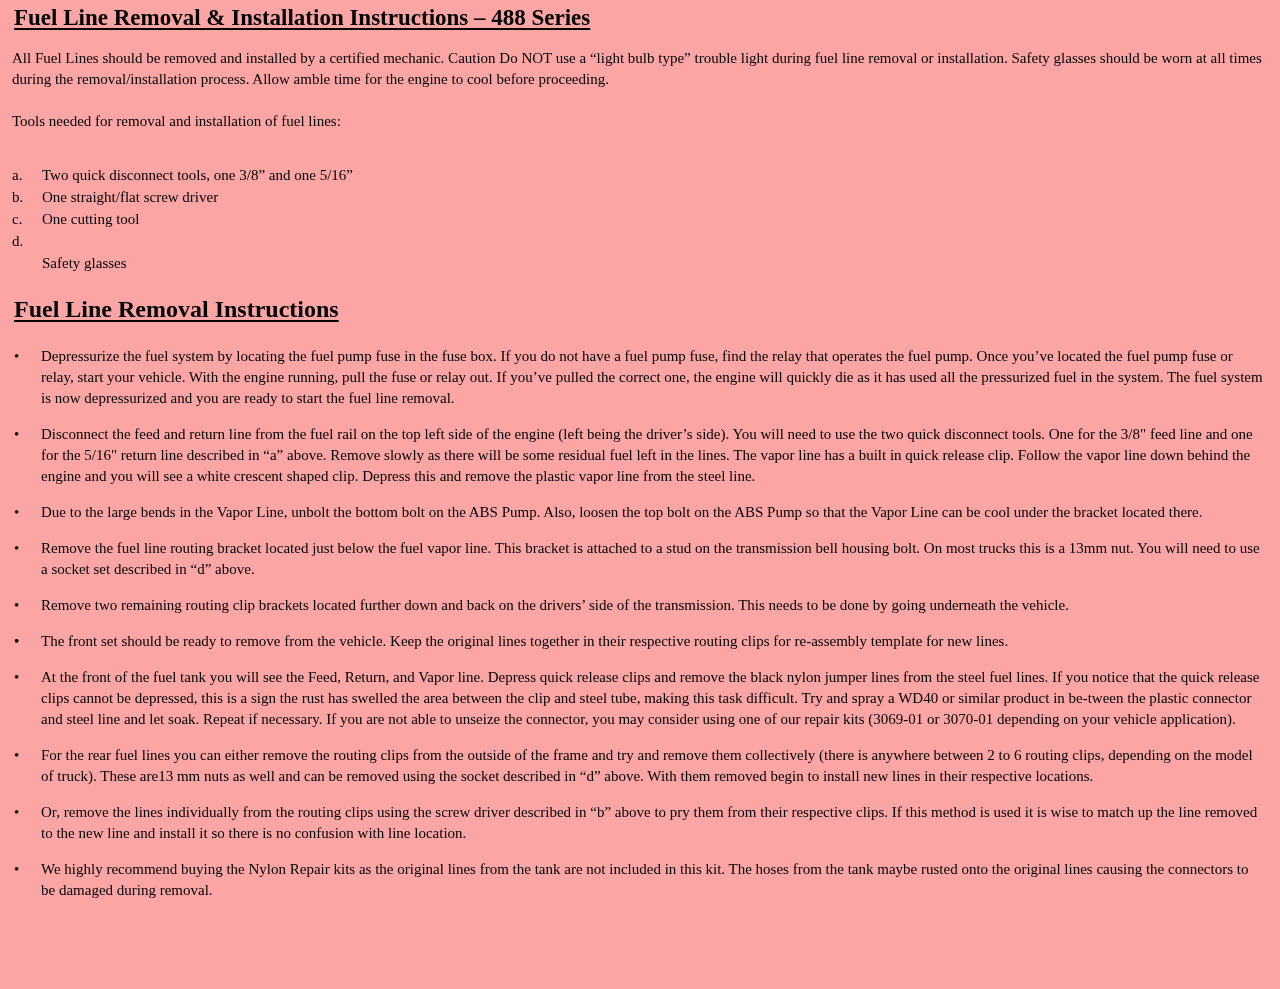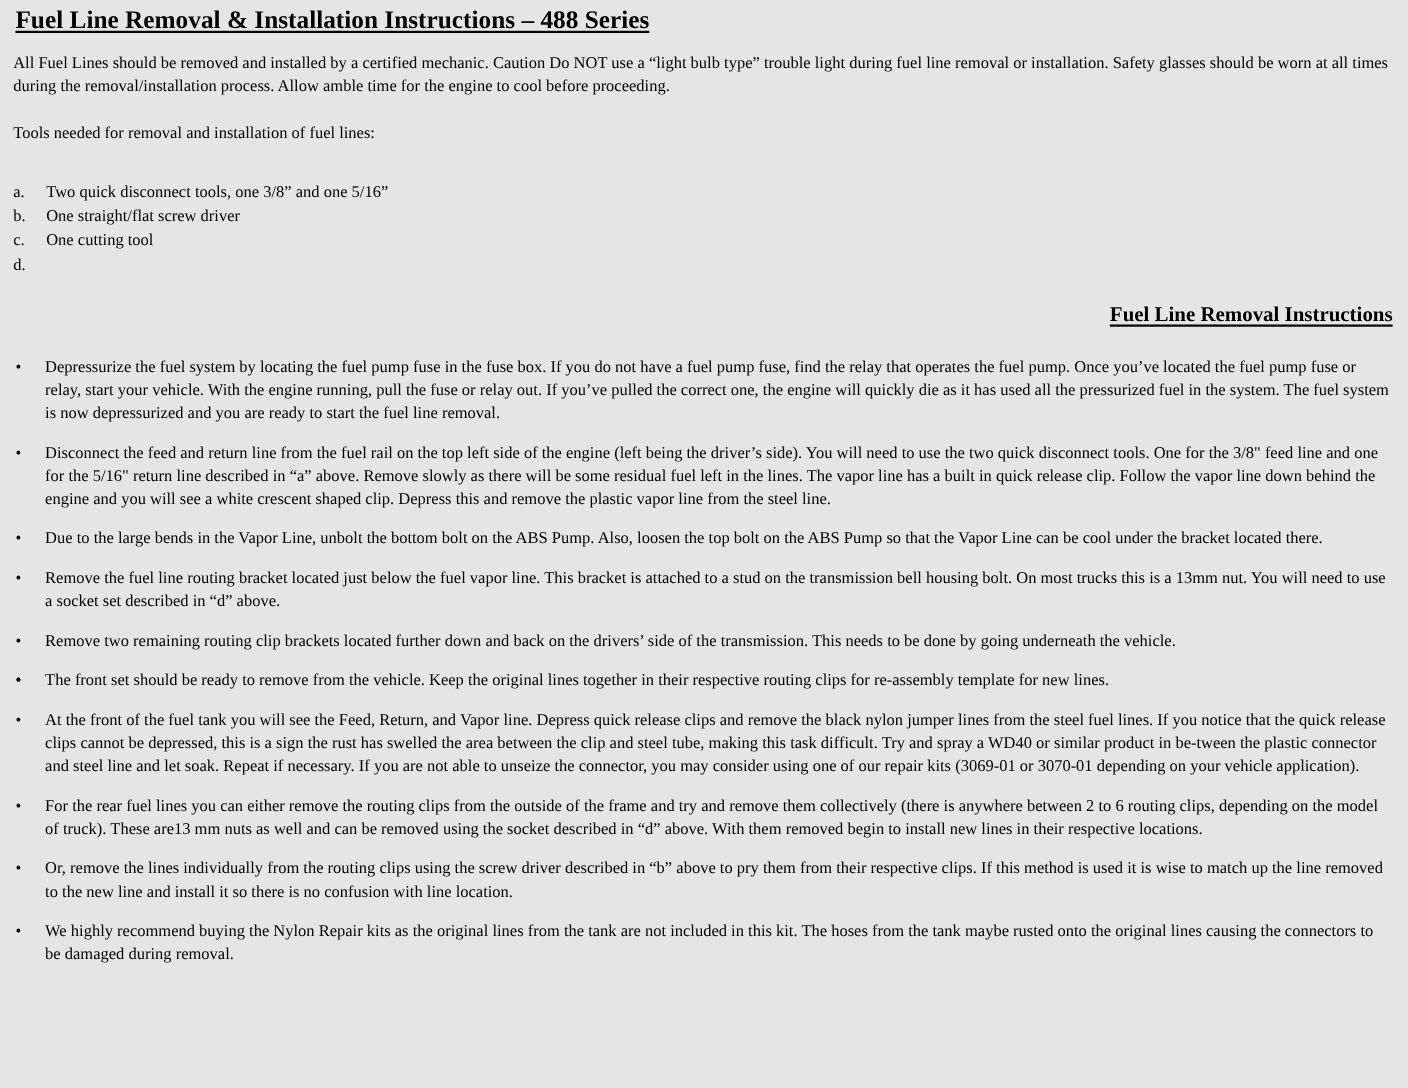--- a/index.html
+++ b/index.html
@@ -9,21 +9,21 @@
     color: #000000;
   }
   .page {
     width: 1280px;
     min-height: 989px;
     box-sizing: border-box;
     padding: 4px 14px 20px 12px;
     font-family: "Liberation Serif", "DejaVu Serif", serif;
     font-size: 15px;
     line-height: 21px;
-    background: #e5e5e5;
+    background: #fca5a5;
   }
   .doc-title {
     font-size: 23px;
     line-height: 28px;
     font-weight: bold;
     text-decoration: underline;
     text-decoration-thickness: 2px;
     text-underline-offset: 3px;
     margin: 0 0 16px 2px;
   }
@@ -43,28 +43,27 @@
   }
   .tool-marker {
     width: 30px;
     flex: 0 0 30px;
   }
   .tool-extra {
     padding-left: 30px;
     line-height: 22px;
   }
   .section-heading {
-    font-size: 19px;
+    font-size: 24px;
     line-height: 26px;
     font-weight: bold;
     text-decoration: underline;
     text-decoration-thickness: 2px;
     text-underline-offset: 3px;
     margin: 22px 0 24px 2px;
-    text-align: right;
   }
   .steps-list {
     margin: 0;
   }
   .step-item {
     position: relative;
     padding-left: 29px;
     margin-bottom: 15px;
   }
   .bullet-icon {
@@ -93,20 +92,21 @@
       <span class="tool-marker">b.</span>
       <span class="tool-text">One straight/flat screw driver</span>
     </div>
     <div class="tool-item">
       <span class="tool-marker">c.</span>
       <span class="tool-text">One cutting tool</span>
     </div>
     <div class="tool-item">
       <span class="tool-marker">d.</span>
     </div>
+    <div class="tool-extra">Safety glasses</div>
   </div>
 
   <h2 class="section-heading">Fuel Line Removal Instructions</h2>
 
   <div class="steps-list">
     <div class="step-item">
       <span class="bullet-icon">•</span>
       <span class="step-text">Depressurize the fuel system by locating the fuel pump fuse in the fuse box. If you do not have a fuel pump fuse, find the relay that operates the fuel pump. Once you’ve located the fuel pump fuse or relay, start your vehicle. With the engine running, pull the fuse or relay out. If you’ve pulled the correct one, the engine will quickly die as it has used all the pressurized fuel in the system. The fuel system is now depressurized and you are ready to start the fuel line removal.</span>
     </div>
     <div class="step-item">

